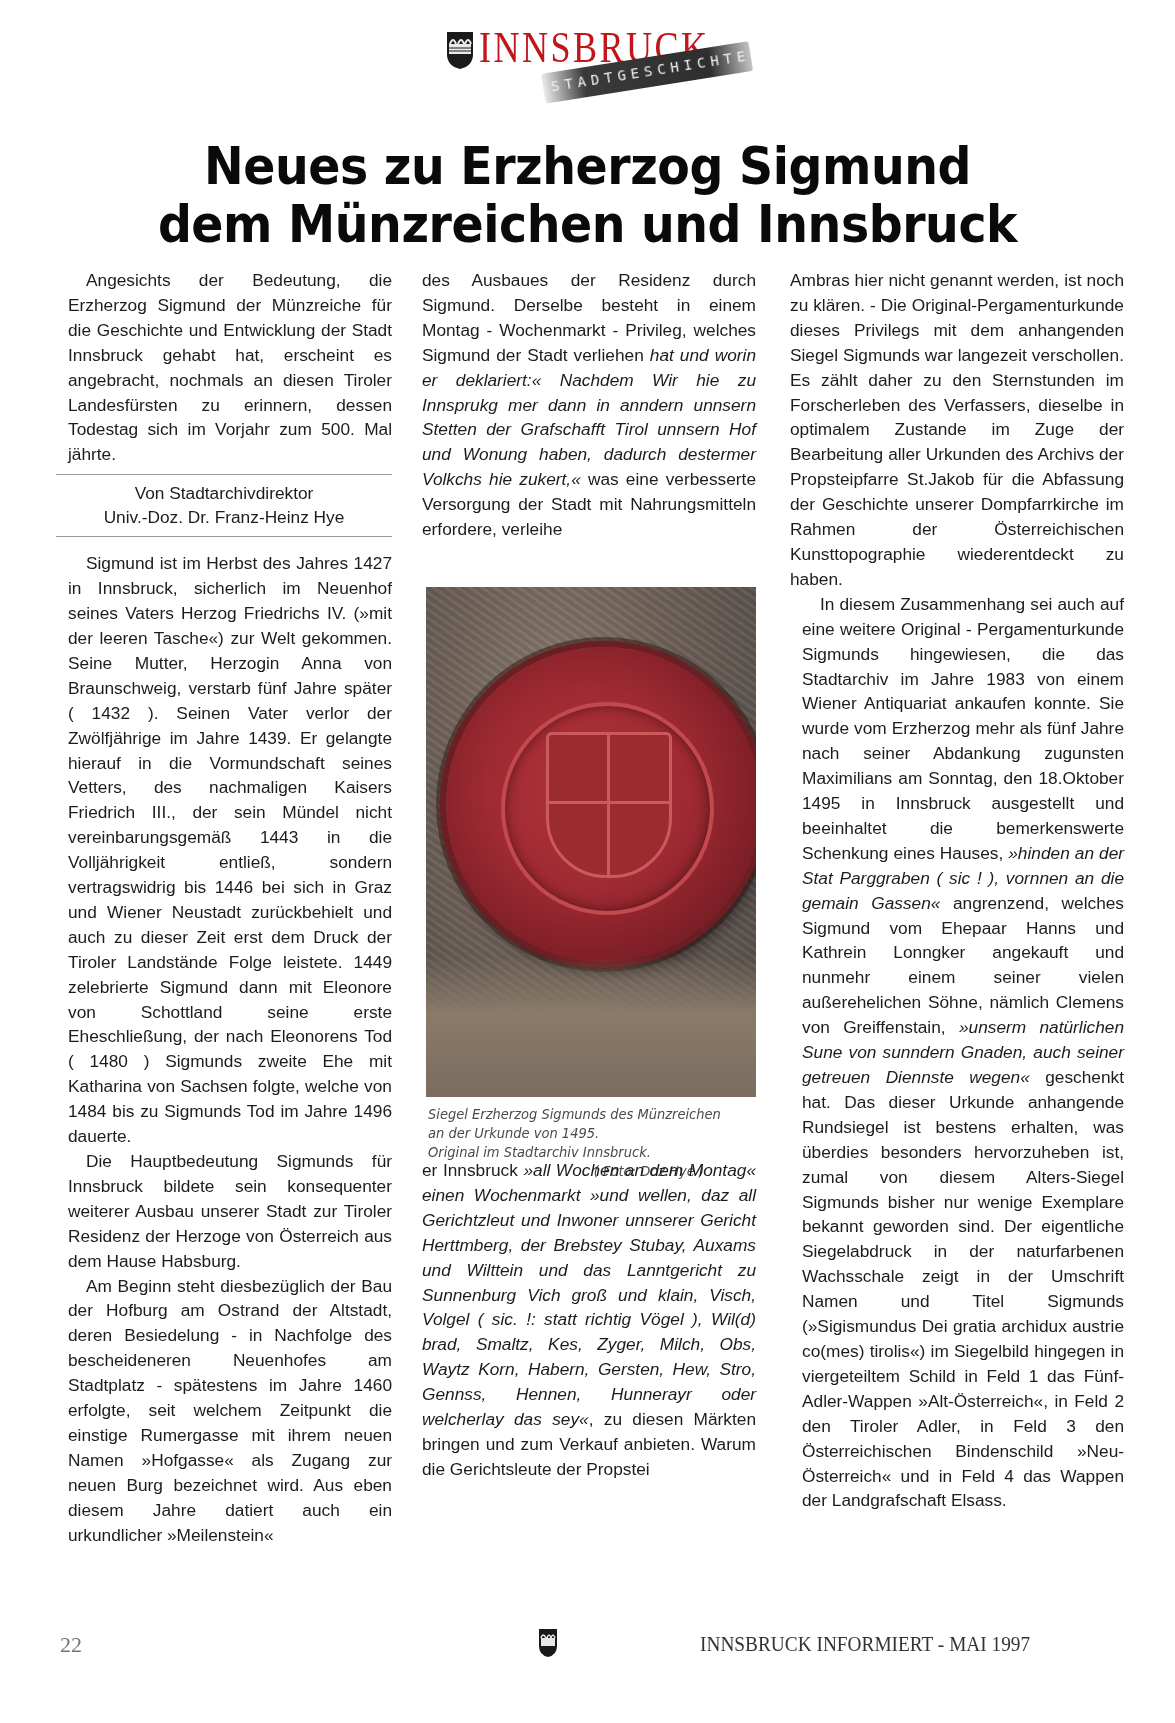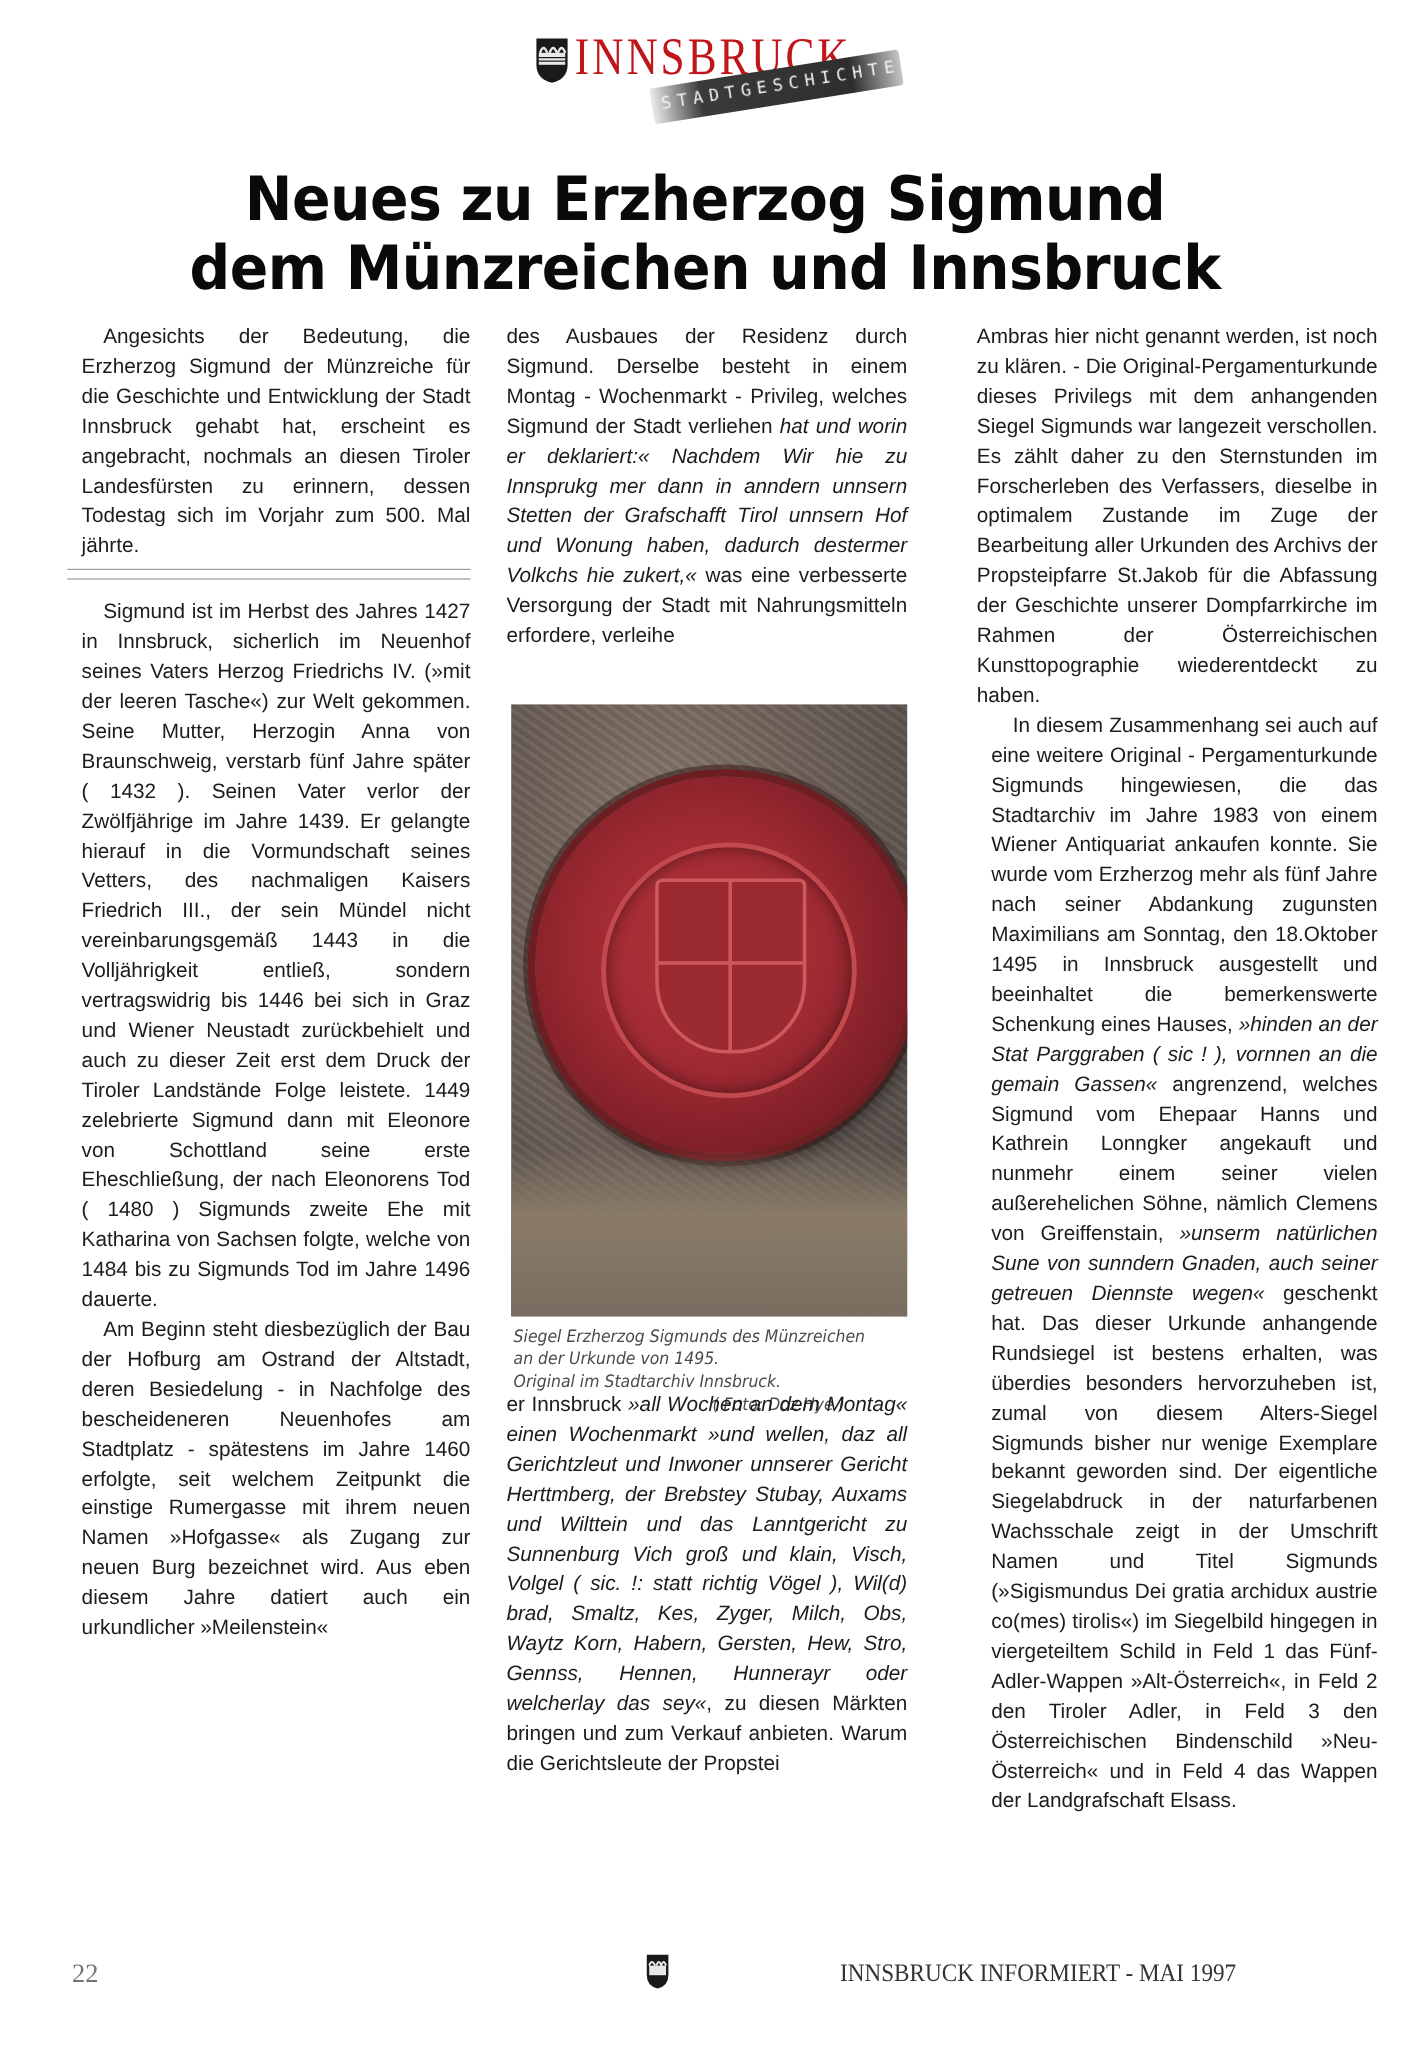--- a/index.html
+++ b/index.html
@@ -14,21 +14,21 @@
   .headline { position: absolute; left: 0; top: 138px; width: 1175px; text-align: center; font-family: "DejaVu Sans", sans-serif; font-weight: bold; font-size: 51px; line-height: 58px; letter-spacing: -0.5px; color: #0a0a0a; transform: scaleX(0.93); transform-origin: center top; }
   .headline div { white-space: nowrap; }
 
   .col { position: absolute; font-size: 17.3px; line-height: 24.9px; text-align: justify; hyphens: manual; }
   .col p { margin: 0; }
   .col .indent { text-indent: 18px; margin-left: 12px; }
   .col i { font-style: italic; }
   .c1 { left: 56px; top: 268px; width: 336px; }
   .c2 { left: 422px; top: 268px; width: 334px; }
   .c2b { left: 422px; top: 1158px; width: 334px; }
-  .c3 { left: 814px; top: 268px; width: 334px; }
+  .c3 { left: 790px; top: 268px; width: 334px; }
 
   .rule { border: none; border-top: 1px solid #9a9a9a; margin: 7px 0 6px 0; height: 0; }
   .byline { text-align: center; line-height: 24px; }
 
   .photo { position: absolute; left: 426px; top: 587px; width: 330px; height: 510px; overflow: hidden;
     background: radial-gradient(ellipse at 40% 30%, #8c7d70 0%, #6f6259 40%, #5e5550 70%, #4d4844 100%); }
   .photo .stone { position: absolute; inset: 0; background: repeating-linear-gradient(35deg, rgba(255,255,255,0.05) 0 3px, rgba(0,0,0,0.05) 3px 7px); }
   .photo .seal { position: absolute; left: 20px; top: 60px; width: 315px; height: 315px; border-radius: 50%;
     background: radial-gradient(circle at 45% 45%, #b2343a 0%, #a02a33 40%, #7e1f27 70%, #5a1a1f 100%);
     box-shadow: 0 0 0 6px #6d1e22, 0 0 0 10px rgba(50,20,20,0.5), 6px 10px 18px rgba(0,0,0,0.5); }
@@ -63,22 +63,27 @@
 </div>
 
 <div class="headline">
   <div>Neues zu Erzherzog Sigmund</div>
   <div>dem Münzreichen und Innsbruck</div>
 </div>
 
 <div class="col c1">
   <p class="indent">Angesichts der Bedeutung, die Erzherzog Sigmund der Münzreiche für die Geschichte und Entwicklung der Stadt Innsbruck gehabt hat, erscheint es angebracht, nochmals an diesen Tiroler Landesfürsten zu erinnern, dessen Todestag sich im Vorjahr zum 500. Mal jährte.</p>
   <hr class="rule">
+  <div class="byline">
+    <div>Von Stadtarchivdirektor</div>
+    <div>Univ.-Doz. Dr. Franz-Heinz Hye</div>
+  </div>
   <hr class="rule" style="margin-bottom:14px">
   <p class="indent">Sigmund ist im Herbst des Jahres 1427 in Innsbruck, sicherlich im Neuenhof seines Vaters Herzog Friedrichs IV. (»mit der leeren Tasche«) zur Welt gekommen. Seine Mutter, Herzogin Anna von Braunschweig, verstarb fünf Jahre später ( 1432 ). Seinen Vater verlor der Zwölfjährige im Jahre 1439. Er gelangte hierauf in die Vormundschaft seines Vetters, des nachmaligen Kaisers Friedrich III., der sein Mündel nicht vereinbarungsgemäß 1443 in die Volljährigkeit entließ, sondern vertragswidrig bis 1446 bei sich in Graz und Wiener Neustadt zurückbehielt und auch zu dieser Zeit erst dem Druck der Tiroler Landstände Folge leistete. 1449 zelebrierte Sigmund dann mit Eleonore von Schottland seine erste Eheschließung, der nach Eleonorens Tod ( 1480 ) Sigmunds zweite Ehe mit Katharina von Sachsen folgte, welche von 1484 bis zu Sigmunds Tod im Jahre 1496 dauerte.</p>
+  <p class="indent">Die Hauptbedeutung Sigmunds für Innsbruck bildete sein konsequenter weiterer Ausbau unserer Stadt zur Tiroler Residenz der Herzoge von Österreich aus dem Hause Habsburg.</p>
   <p class="indent">Am Beginn steht diesbezüglich der Bau der Hofburg am Ostrand der Altstadt, deren Besiedelung - in Nachfolge des bescheideneren Neuenhofes am Stadtplatz - spätestens im Jahre 1460 erfolgte, seit welchem Zeitpunkt die einstige Rumergasse mit ihrem neuen Namen »Hofgasse« als Zugang zur neuen Burg bezeichnet wird. Aus eben diesem Jahre datiert auch ein urkundlicher »Meilenstein«</p>
 </div>
 
 <div class="col c2">
   <p><span>des Ausbaues der Residenz durch Sigmund. Derselbe besteht in einem Montag - Wochenmarkt - Privileg, welches Sigmund der Stadt verliehen </span><i>hat und worin er deklariert:« Nachdem Wir hie zu Innsprukg mer dann in anndern unnsern Stetten der Grafschafft Tirol unnsern Hof und Wonung haben, dadurch destermer Volkchs hie zukert,«</i><span> was eine verbesserte Versorgung der Stadt mit Nahrungsmitteln erfordere, verleihe</span></p>
 </div>
 
 <div class="photo" title="red wax seal of Archduke Sigmund">
   <div class="stone"></div>
   <div class="seal">

